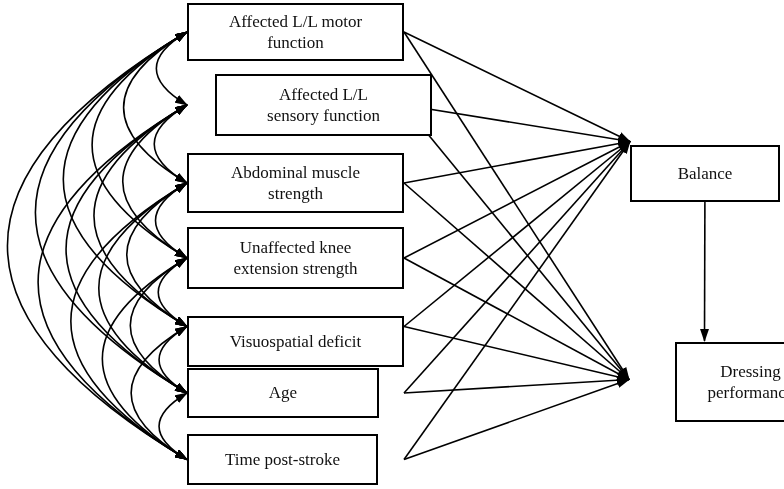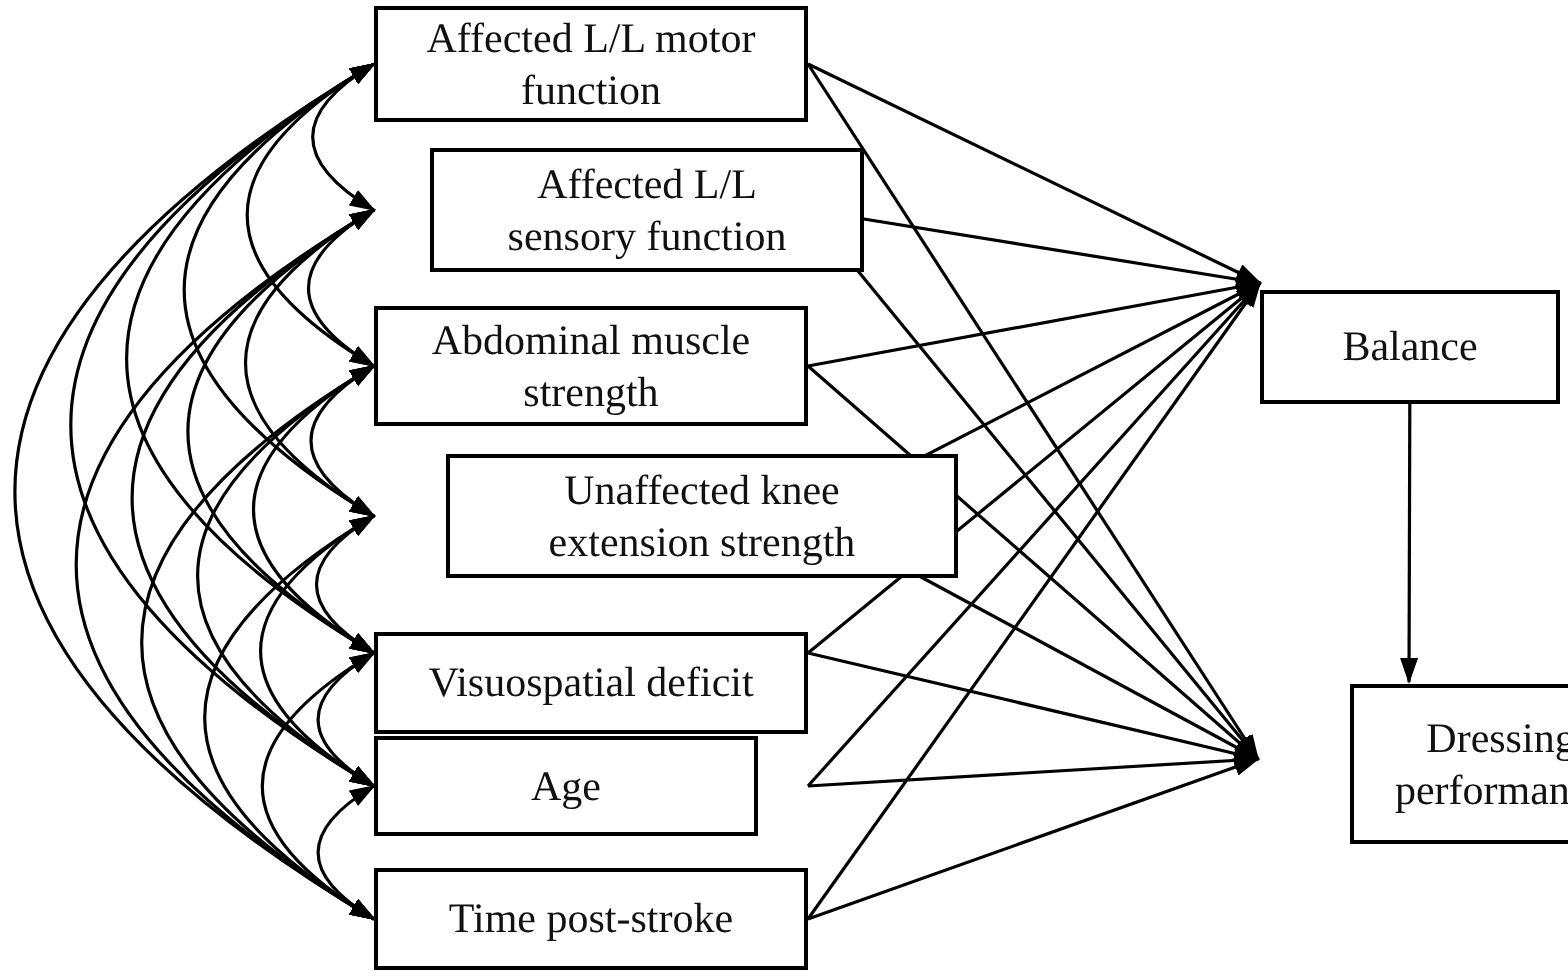--- a/index.html
+++ b/index.html
@@ -30,21 +30,21 @@
   .node {
     position: absolute;
     box-sizing: border-box;
     border: 2px solid #000000;
     background: #ffffff;
     display: flex;
     align-items: center;
     justify-content: center;
     text-align: center;
     color: #111111;
-    font-size: 21px;
+    font-size: 17px;
     line-height: 1.26;
     white-space: pre-line;
   }
 </style>
 </head>
 <body>
 
 <div id="canvas">
   <svg id="edge-layer" width="784" height="489" viewBox="0 0 784 489" xmlns="http://www.w3.org/2000/svg">
     <defs>
@@ -91,22 +91,22 @@
         <path d="M 705 170 L 704.5 341" class="edge" marker-end="url(#arrow)"></path>
       </g>
   </svg>
   <div id="nodes">
       <div class="node" style="left: 187px; top: 3px; width: 217px; height: 58px;">Affected L/L motor
 function</div>
       <div class="node" style="left: 187px; top: 74px; width: 217px; height: 62px; margin-left: 28px;">Affected L/L
 sensory function</div>
       <div class="node" style="left: 187px; top: 153px; width: 217px; height: 60px;">Abdominal muscle
 strength</div>
-      <div class="node" style="left: 187px; top: 227px; width: 256px; height: 62px; margin-left: 36px;">Unaffected knee
+      <div class="node" style="left: 187px; top: 227px; width: 217px; height: 62px;">Unaffected knee
 extension strength</div>
       <div class="node" style="left: 187px; top: 316px; width: 217px; height: 51px;">Visuospatial deficit</div>
       <div class="node" style="left: 187px; top: 368px; width: 192px; height: 50px;">Age</div>
-      <div class="node" style="left: 187px; top: 434px; width: 217px; height: 51px;">Time post-stroke</div>
+      <div class="node" style="left: 187px; top: 434px; width: 191px; height: 51px;">Time post-stroke</div>
       <div class="node" style="left: 630px; top: 113px; width: 150px; height: 57px; margin-top: 32px;">Balance</div>
       <div class="node" style="left: 629px; top: 342px; width: 151px; height: 80px; margin-left: 46px;">Dressing
 performance</div>
     </div>
 </div>
 
 </body></html>

